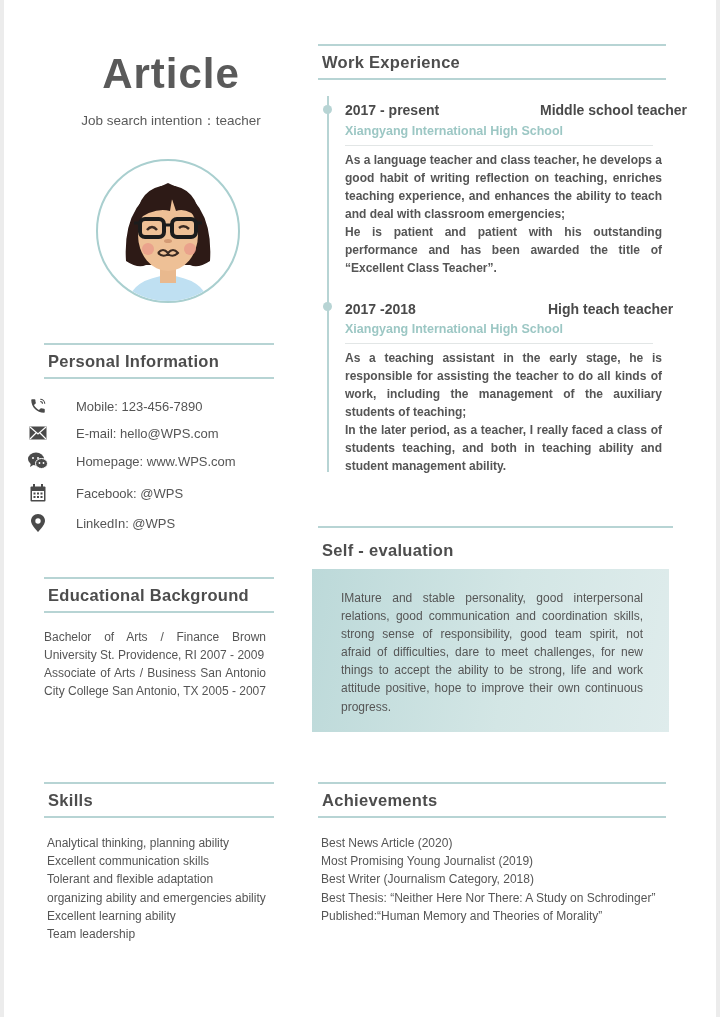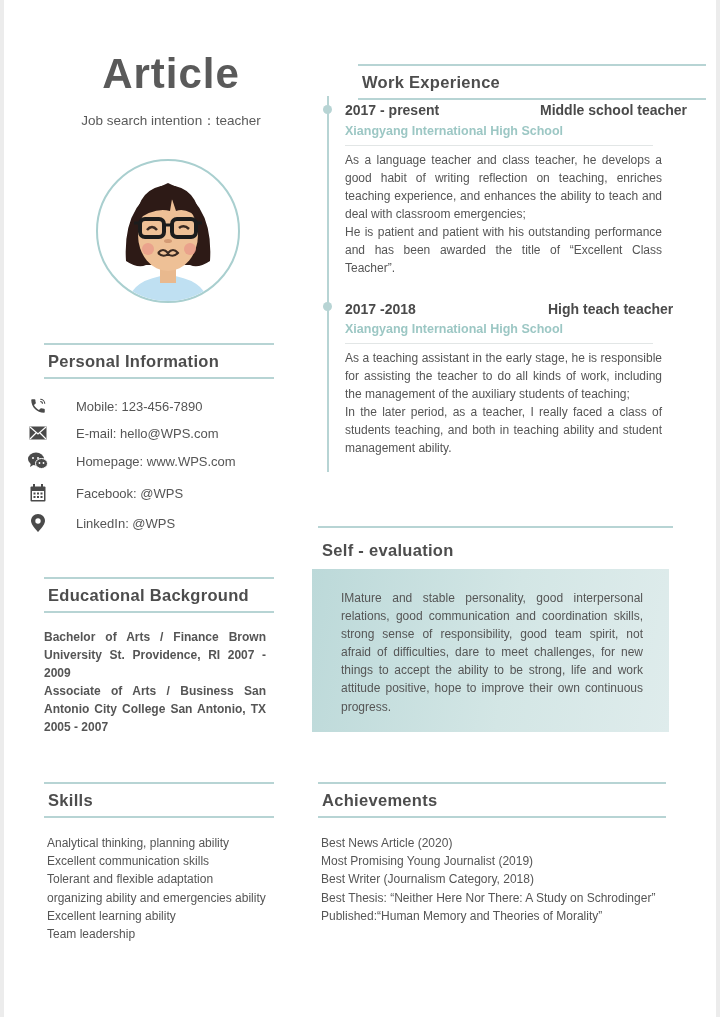--- a/index.html
+++ b/index.html
@@ -31,38 +31,38 @@
     font-size: 16.5px; font-weight: bold; color: #4d4d4d; letter-spacing: 0.3px;
   }
   .info-row { position: absolute; left: 28px; height: 20px; display: flex; align-items: center; }
   .info-row .ico { width: 20px; height: 18px; display: flex; align-items: center; justify-content: center; }
   .info-row .txt { position: absolute; left: 48px; font-size: 13px; color: #555; white-space: nowrap; }
 
   .edu {
     position: absolute; left: 44px; top: 628px; width: 222px;
     font-size: 12px; line-height: 18px; color: #555; text-align: justify;
   }
-  .edu p { text-align: justify; font-weight: bold; }
+  .edu p { text-align: justify; }
   .list {
     position: absolute; font-size: 12px; line-height: 18.2px; color: #555;
   }
   .list div { white-space: nowrap; }
 
   
   .timeline {
     position: absolute; left: 327px; top: 96px; width: 2px; height: 376px; background: #b7d4d4;
   }
   .dot { position: absolute; left: 323px; width: 9px; height: 9px; border-radius: 50%; background: #b7d4d4; }
   .job-date { position: absolute; left: 345px; font-size: 14px; font-weight: bold; color: #4a4a4a; }
   .job-title { position: absolute; font-size: 14px; font-weight: bold; color: #4a4a4a; margin-left: 36px; }
   .job-school { position: absolute; left: 345px; font-size: 12.5px; font-weight: bold; color: #9cc7c4; }
   .job-rule { position: absolute; left: 345px; width: 308px; height: 1px; background: #e2e6e6; }
   .job-desc {
     position: absolute; left: 345px; width: 317px; font-size: 12px; line-height: 18px;
-    color: #555; text-align: justify;
+    color: #555; text-align: justify; font-weight: bold;
   }
   .job-desc p { text-align: justify; }
   .job-desc p.last { text-align-last: left; }
 
   .self-box {
     position: absolute; left: 312px; top: 569px; width: 357px; height: 163px;
     background: linear-gradient(100deg, #bcd9d9 0%, #d3e6e5 55%, #dfecec 100%);
   }
   .self-text {
     position: absolute; left: 341px; top: 589px; width: 302px;
@@ -178,21 +178,21 @@
 <div class="sec-head" style="left:44px; top:782px; width:230px;">Skills</div>
 <div class="list" style="left:47px; top:834px;">
   <div>Analytical thinking, planning ability</div>
   <div>Excellent communication skills</div>
   <div>Tolerant and flexible adaptation</div>
   <div>organizing ability and emergencies ability</div>
   <div>Excellent learning ability</div>
   <div>Team leadership</div>
 </div>
 
-<div class="sec-head" style="left:318px; top:64px; width:348px;margin-left:40px;">Work Experience</div>
+<div class="sec-head" style="left:318px; top:44px; width:348px;">Work Experience</div>
 
 <div class="timeline"></div>
 <div class="dot" style="top:105px;"></div>
 <div class="dot" style="top:302px;"></div>
 
 <div class="job-date" style="top:102px;">2017 - present</div>
 <div class="job-title" style="left:504px; top:102px;">Middle school teacher</div>
 <div class="job-school" style="top:124px;">Xiangyang International High School</div>
 <div class="job-rule" style="top:145px;"></div>
 <div class="job-desc" style="top:151px;">

